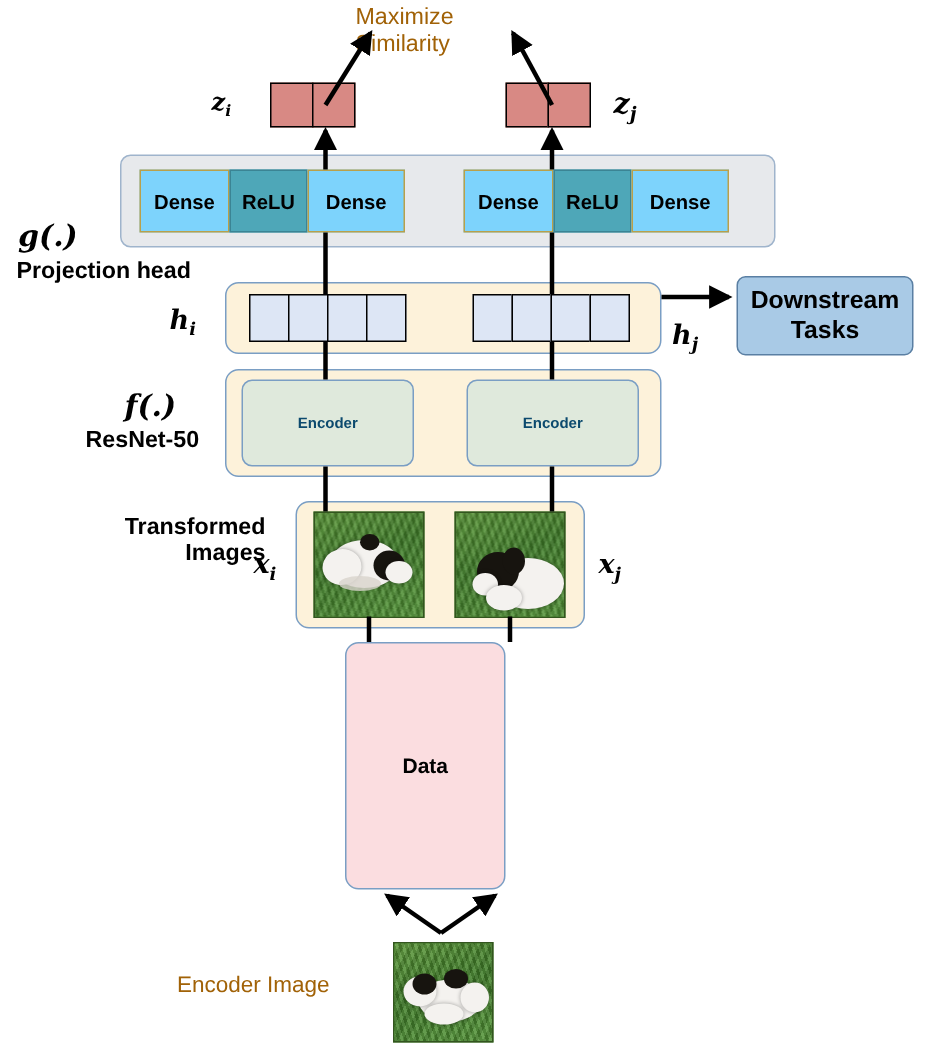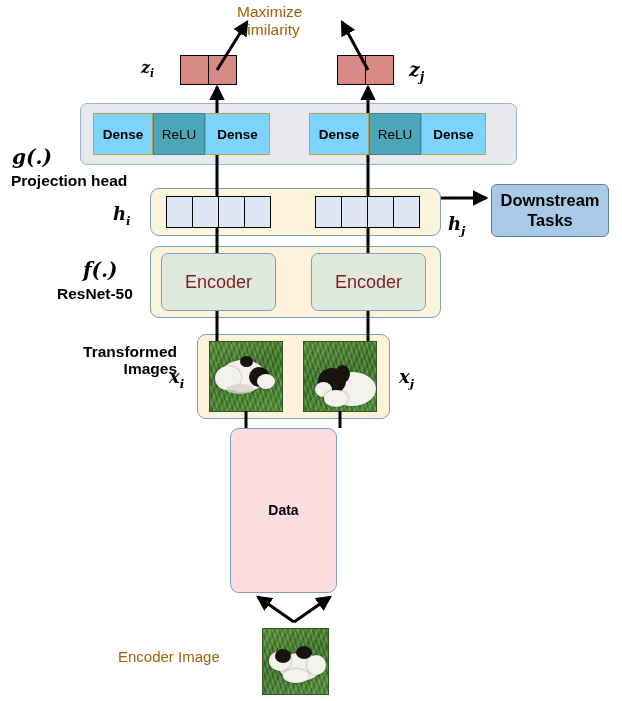--- a/index.html
+++ b/index.html
@@ -69,35 +69,35 @@
     font-size: 13.5px;
     color: #000;
   }
   .relu-box {
     background: #4ea7b8;
     border: 1px solid #3b8494;
     box-sizing: border-box;
     display: flex;
     align-items: center;
     justify-content: center;
-    font-weight: normal;
+    font-weight: bold;
     font-size: 13.5px;
     color: #000;
   }
   .encoder-box {
     background: #dfe9dc;
     border: 1px solid #7a9ec4;
     border-radius: 7px;
     box-sizing: border-box;
     display: flex;
     align-items: center;
     justify-content: center;
-    font-weight: normal;
-    font-size: 18px;
-    color: #7f1d1d;
+    font-weight: bold;
+    font-size: 10px;
+    color: #0c4a6e;
   }
   .downstream-box {
     background: #a9cae6;
     border: 1px solid #5a7fa3;
     border-radius: 6px;
     box-sizing: border-box;
     display: flex;
     flex-direction: column;
     align-items: center;
     justify-content: center;

